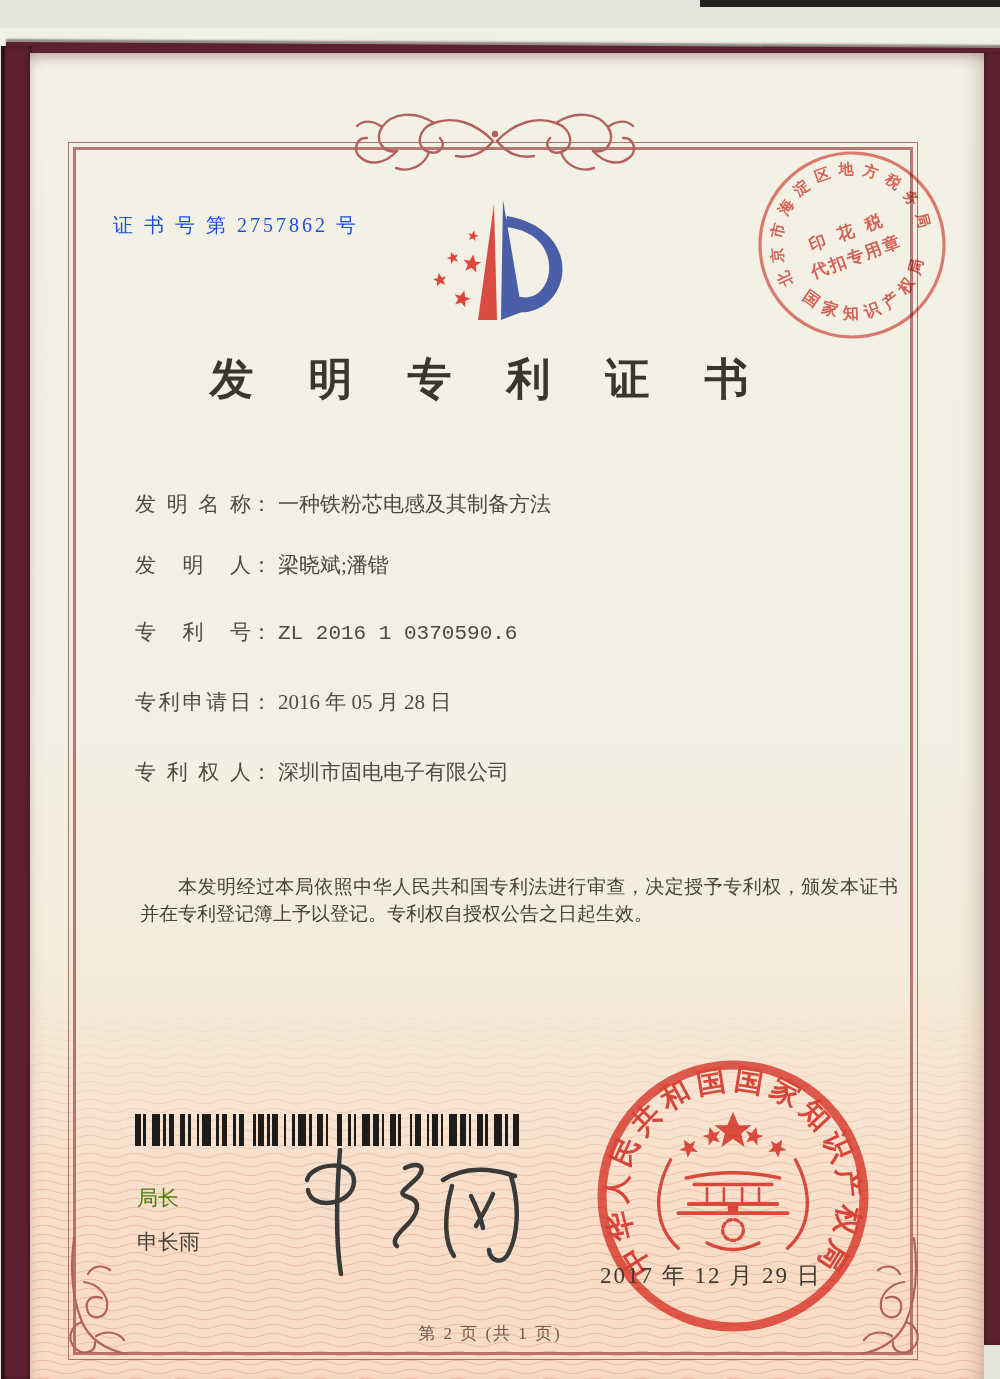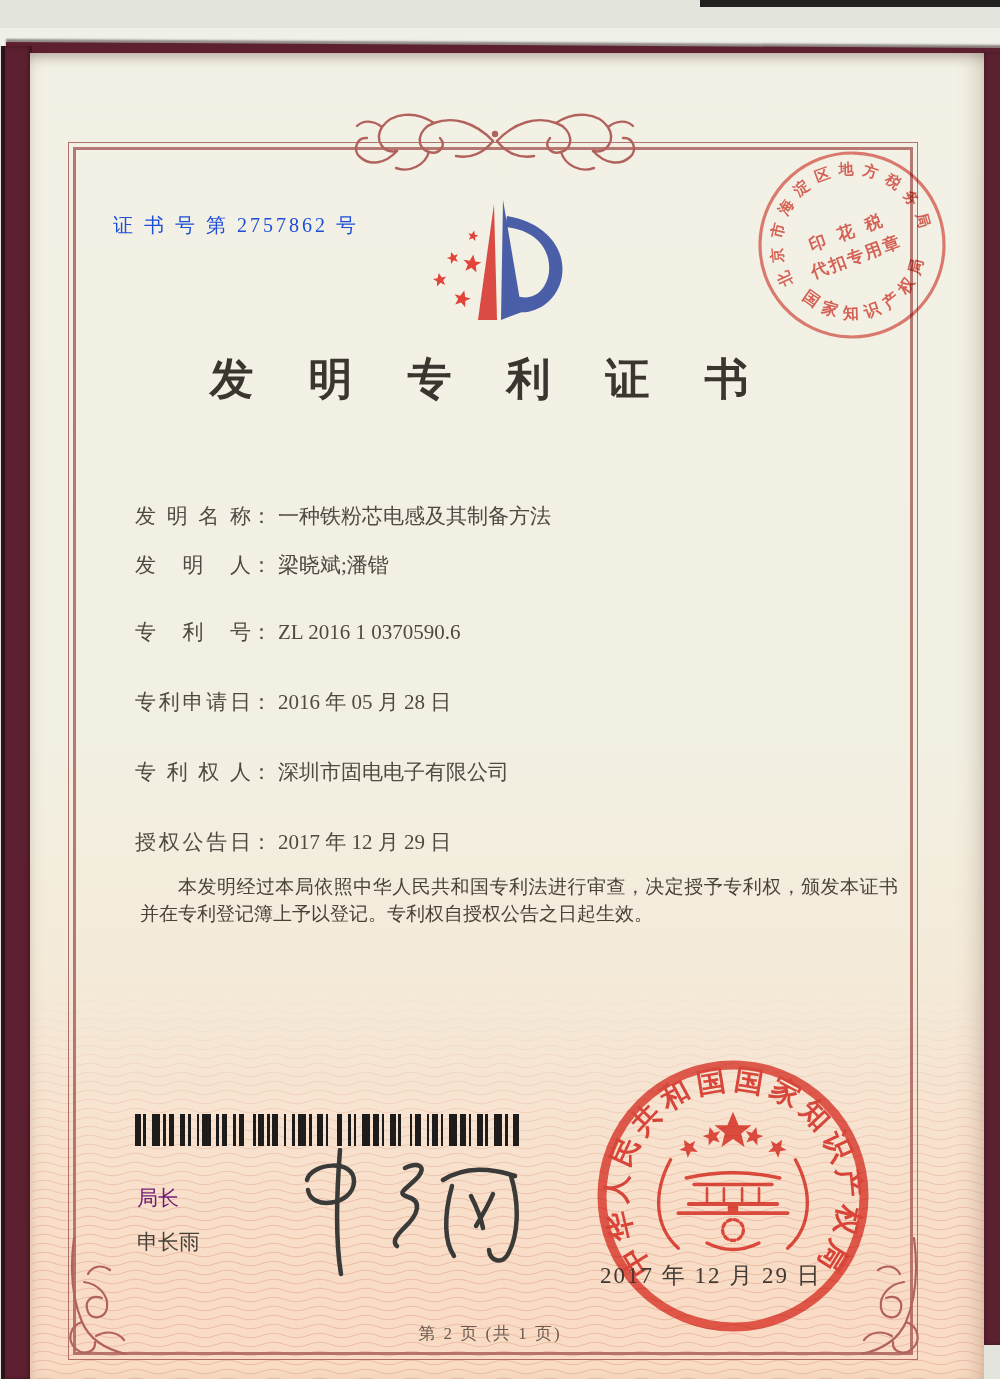--- a/index.html
+++ b/index.html
@@ -29,21 +29,21 @@
   .orn{position:absolute;z-index:3;}
 
   
   .cert-no{position:absolute;left:113px;top:212px;font-size:20px;letter-spacing:3px;color:#1d4ed8;z-index:5;}
   .title{position:absolute;left:135px;top:350px;width:710px;text-align:center;font-size:44px;font-weight:bold;letter-spacing:22px;color:#3a362f;z-index:5;}
   .field-row{position:absolute;left:135px;font-size:21px;color:#4e4941;white-space:nowrap;z-index:5;}
   .f-label{display:inline-block;width:116px;text-align:justify;text-align-last:justify;}
   .f-colon{display:inline-block;margin-right:6px;}
   .paras{position:absolute;left:133px;top:866px;width:772px;z-index:5;font-size:19px;line-height:27px;color:#4a4238;text-align:justify;}
   .paras p{margin:7px;text-indent:2em;}
-  .director-title{position:absolute;left:137px;top:1184px;font-size:21px;color:#701a75;z-index:5;text-align:right;}
+  .director-title{position:absolute;left:137px;top:1184px;font-size:21px;color:#4d7c0f;z-index:5;text-align:right;}
   .director-name{position:absolute;left:137px;top:1228px;font-size:21px;color:#474139;z-index:5;}
   .issue-date{position:absolute;left:600px;top:1260px;font-size:23px;letter-spacing:2px;color:#403a33;z-index:8;}
   .footer{position:absolute;left:135px;top:1322px;width:710px;text-align:center;font-size:17px;letter-spacing:2px;color:#6b5c51;z-index:5;}
 
   
   .barcode{position:absolute;left:135px;top:1114px;width:384px;height:32px;overflow:hidden;z-index:6;}
   .bc-bar{position:absolute;top:0;bottom:0;background:#1d1c1a;}
 
   
   .logo{position:absolute;left:415px;top:196px;z-index:5;}
@@ -126,37 +126,34 @@
       <use href="#star" transform="translate(58,40) scale(0.55) rotate(12)"></use>
       <use href="#star" transform="translate(38,62) scale(0.62) rotate(-18)"></use>
       <use href="#star" transform="translate(57,68) scale(0.95) rotate(8)"></use>
       <use href="#star" transform="translate(25,84) scale(0.72) rotate(-10)"></use>
       <use href="#star" transform="translate(47,103) scale(0.88) rotate(15)"></use>
     </g>
   </svg>
 
   <div class="title">发 明 专 利 证 书</div>
 
-  <div class="field-row" style="top:502px;">
+  <div class="field-row" style="top:490px;">
     <span class="f-label">发明名称</span><span class="f-colon">：</span><span>一种铁粉芯电感及其制备方法</span>
   </div>
   <div class="field-row" style="top:551px;">
     <span class="f-label">发明人</span><span class="f-colon">：</span><span>梁晓斌;潘锴</span>
   </div>
-  <div class="field-row" style="top:618px;">
+  <div class="field-row" style="top:618px;font-family:Liberation Mono, monospace;">
     <span class="f-label">专利号</span><span class="f-colon">：</span><span>ZL 2016 1 0370590.6</span>
   </div>
   <div class="field-row" style="top:688px;">
     <span class="f-label">专利申请日</span><span class="f-colon">：</span><span>2016 年 05 月 28 日</span>
   </div>
   <div class="field-row" style="top:758px;">
     <span class="f-label">专利权人</span><span class="f-colon">：</span><span>深圳市固电电子有限公司</span>
-  </div>
-  <div class="field-row" style="top:828px;">
-    <span class="f-label">授权公告日</span><span class="f-colon">：</span><span>2017 年 12 月 29 日</span>
   </div>
 
   <div class="paras">
     <p>本发明经过本局依照中华人民共和国专利法进行审查，决定授予专利权，颁发本证书并在专利登记簿上予以登记。专利权自授权公告之日起生效。</p>
   </div>
 
   <div class="barcode">
       <div class="bc-bar" style="left: 0%; width: 1.45985%;"></div>
       <div class="bc-bar" style="left: 2.18978%; width: 0.729927%;"></div>
       <div class="bc-bar" style="left: 4.37956%; width: 2.18978%;"></div>

